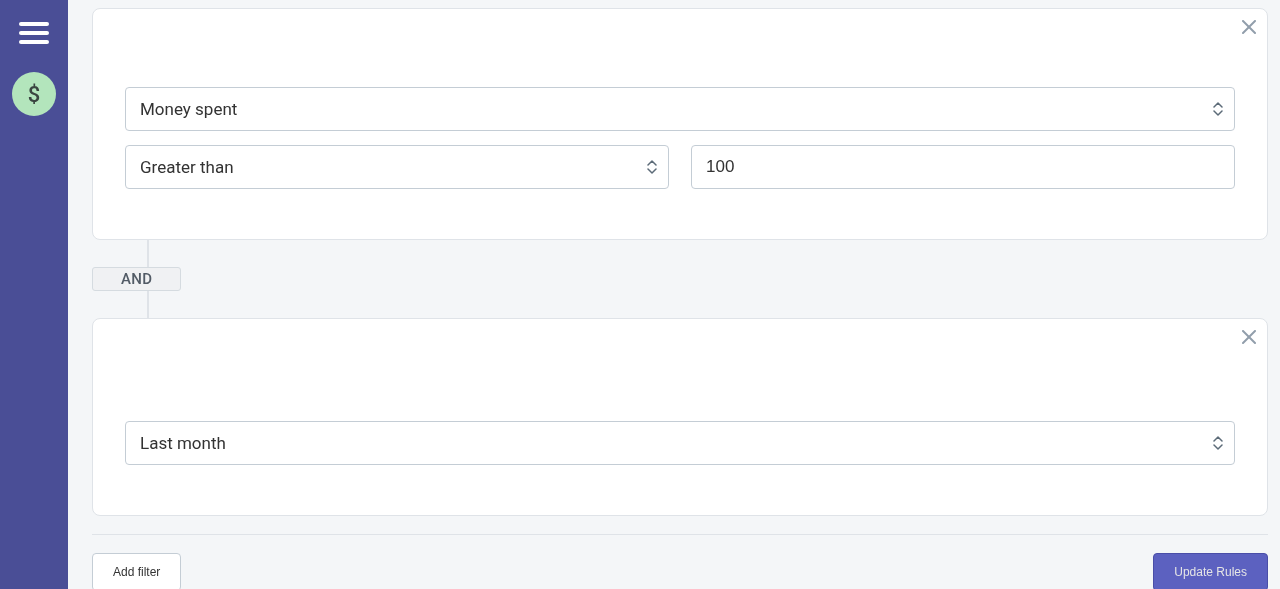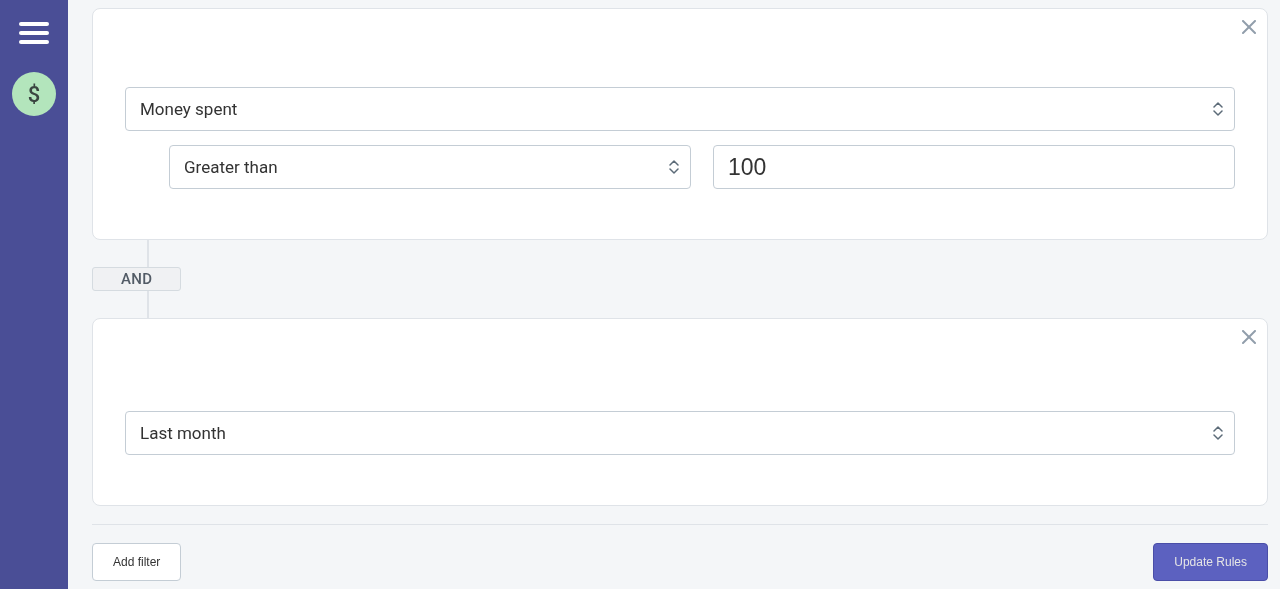--- a/index.html
+++ b/index.html
@@ -115,35 +115,34 @@
       width: 10px;
       height: 6px;
     }
     .select-arrows svg + svg {
       margin-top: 2px;
     }
     .row {
       display: flex;
       gap: 22px;
       margin-top: 14px;
-      margin-left: 44px;
     }
     .row .select-wrap:first-child {
       flex: 1;
     }
     .row .input-wrap {
       flex: 1;
     }
     .text-input {
       width: 100%;
       border: 1px solid #c4cdd5;
       border-radius: 4px;
       background: #ffffff;
       padding: 10px 14px;
-      font-size: 23px;
+      font-size: 17px;
       color: #333;
       height: 44px;
       line-height: 1.3;
     }
     .connector-wrap {
       position: relative;
       height: 78px;
     }
     .connector-line {
       position: absolute;
@@ -189,21 +188,21 @@
       background: #ffffff;
       border: 1px solid #c4cdd5;
       color: #333;
     }
     .btn-primary {
       background: #5c61c0;
       border: 1px solid #4a4ea8;
       color: #e5e5e5;
     }
     .card2 .row-single {
-      margin-top: 14px;
+      margin-top: 24px;
     }
   </style>
 </head>
 <body>
 
 <div class="sidebar">
   <div class="hamburger">
     <span></span>
       <span></span>
       <span></span>

